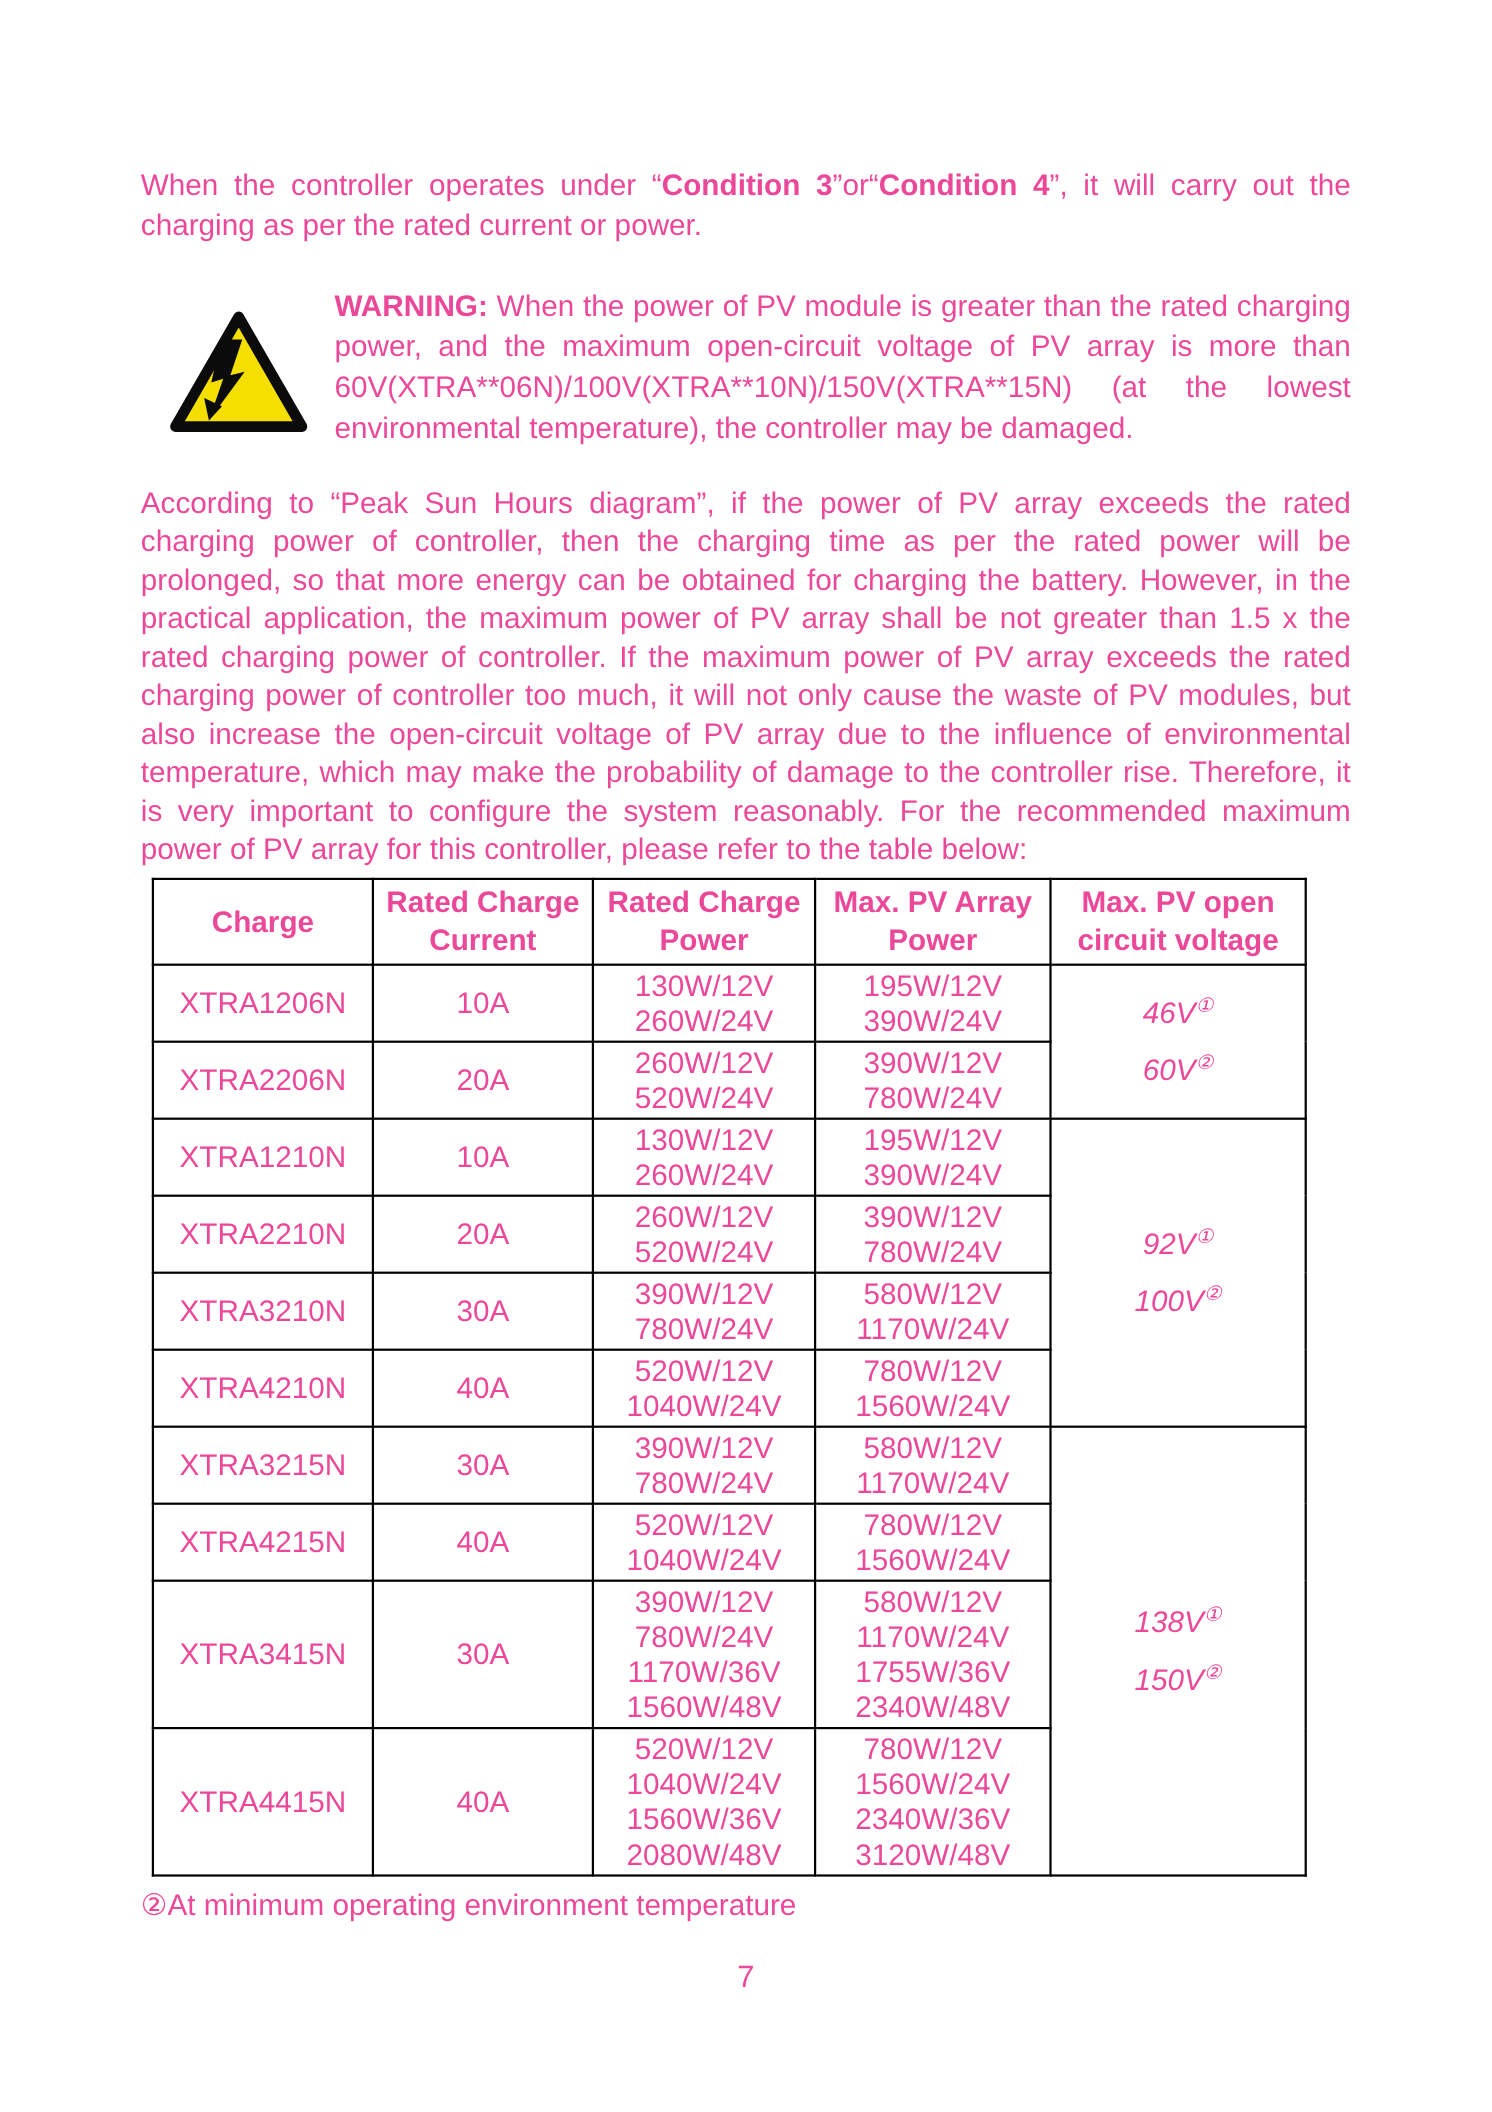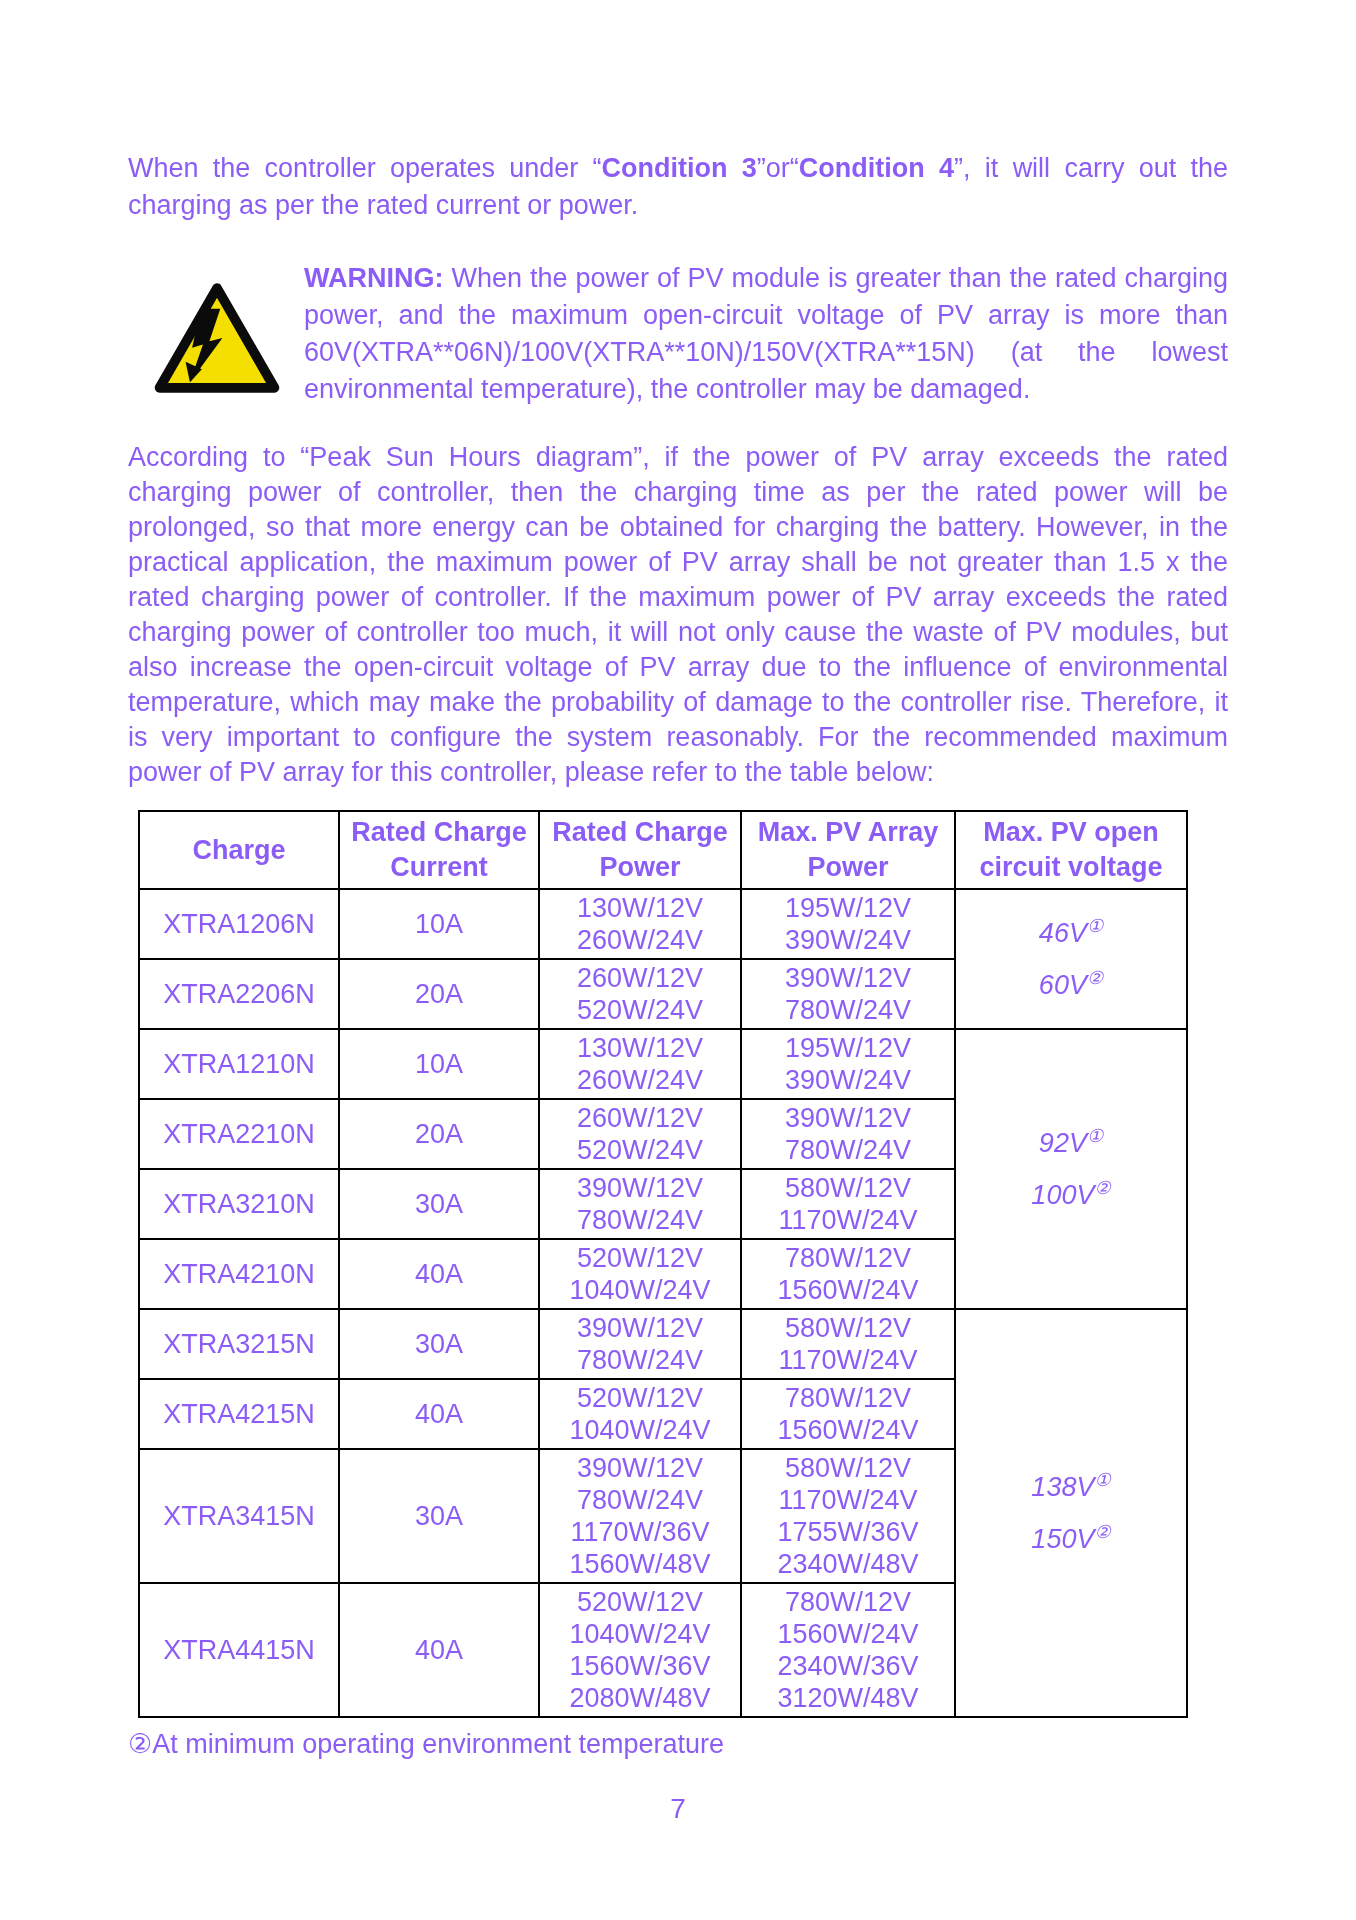--- a/index.html
+++ b/index.html
@@ -2,33 +2,33 @@
 <html><head>
 <meta charset="utf-8">
 <style>
   html,body { margin:0; padding:0; background:#ffffff; }
   .page {
     position:relative;
     width:1356px; height:1920px;
     box-sizing:border-box;
     padding:150px 128px 0 128px;
     background:#ffffff;
-    color:#8b5cf6;
+    color:#ec4899;
     font-family:"Liberation Sans", sans-serif;
     font-size:27px;
     overflow:hidden;
   }
   p { margin:0; }
   b { font-weight:bold; }
   .intro { line-height:37px; text-align:justify; margin-bottom:36px; }
   .warning-block { display:flex; align-items:center; margin-bottom:32px; }
   .warn-icon-box { flex:none; width:130px; margin:10px 22px 0 24px; }
   .warn-icon-box svg { display:block; width:130px; height:118px; }
   .warn-text { flex:1 1 auto; line-height:37px; text-align:justify; }
-  .body-par { line-height:35px; text-align:justify; margin-bottom:20px; }
+  .body-par { line-height:35px; text-align:justify; margin-bottom:8px; }
 
   table.spec {
     border-collapse:collapse;
     table-layout:fixed;
     width:1048px;
     margin-left:10px;
   }
   table.spec th, table.spec td {
     border:2px solid #000;
     padding:2px 4px;

